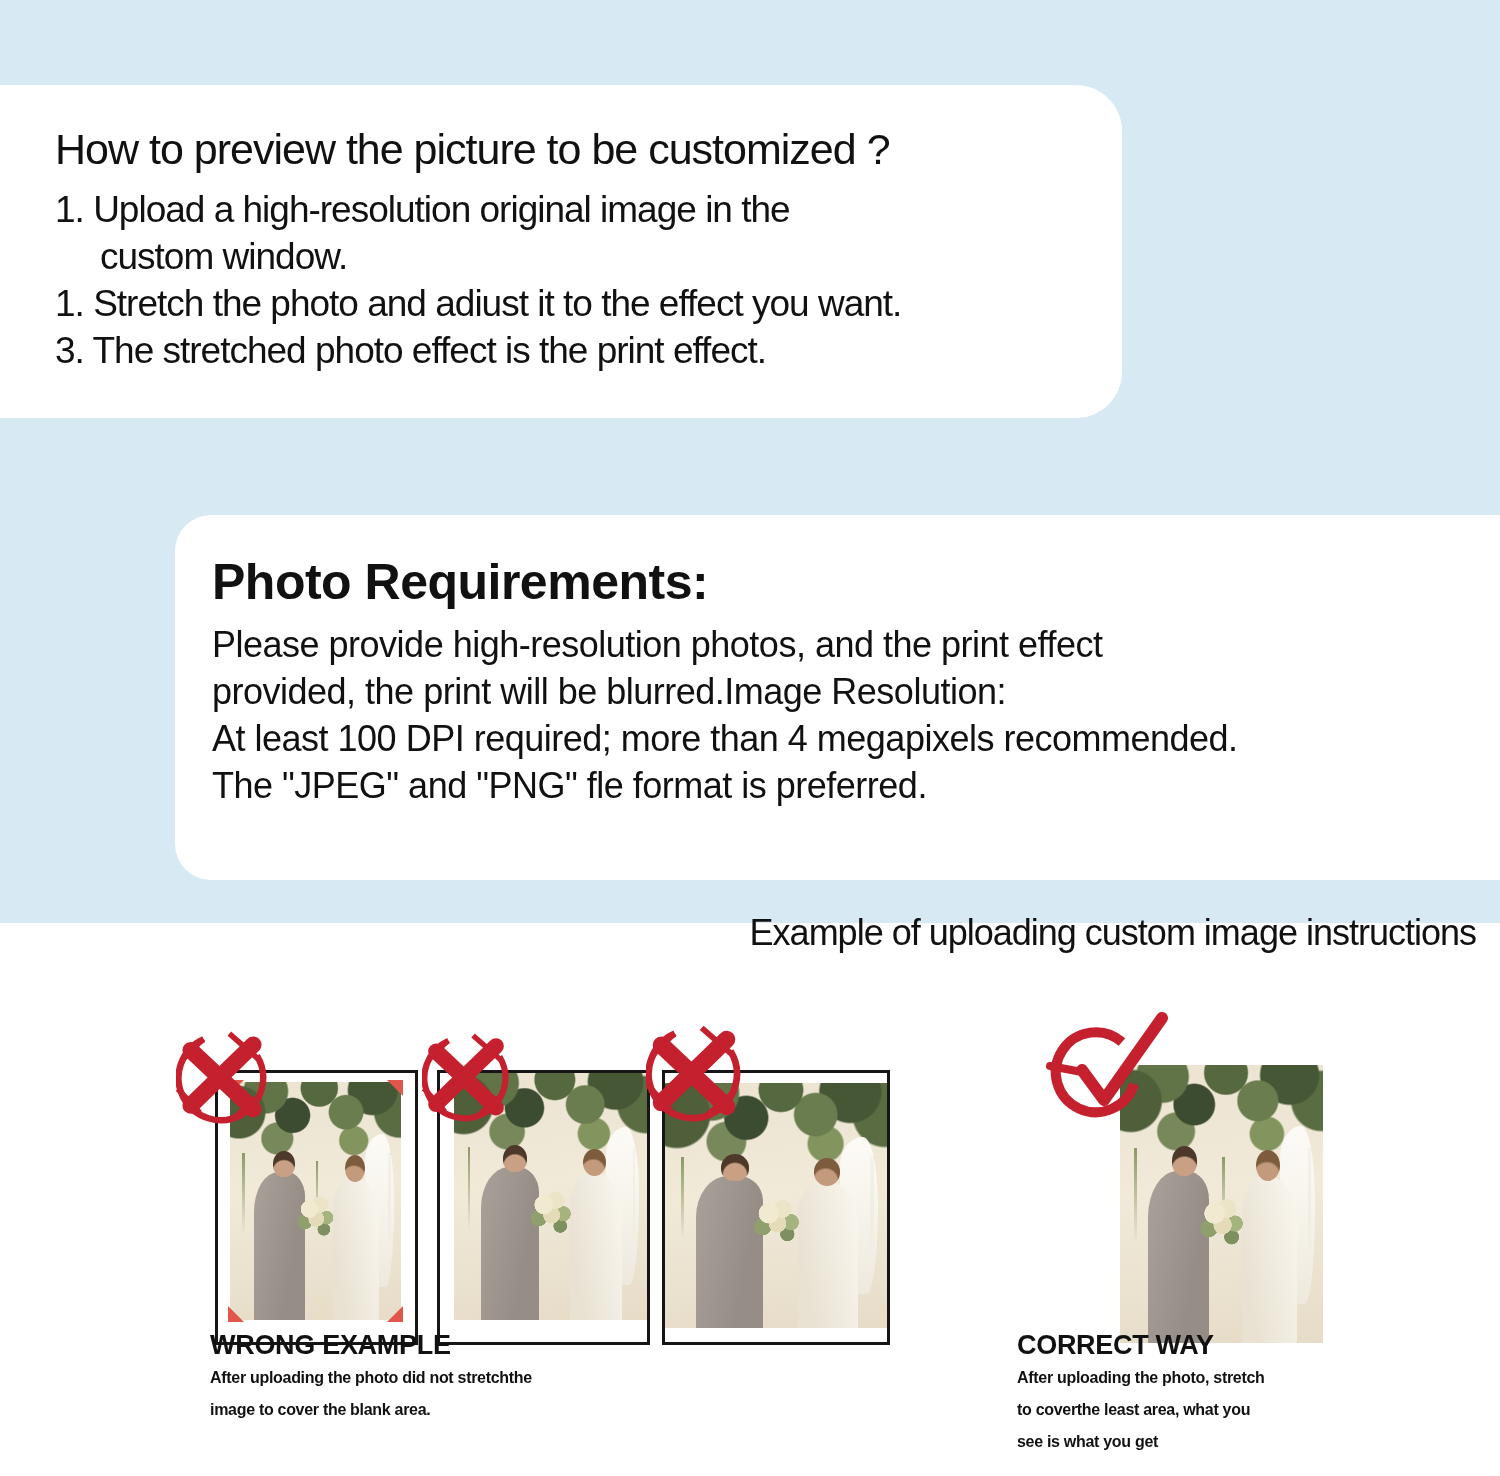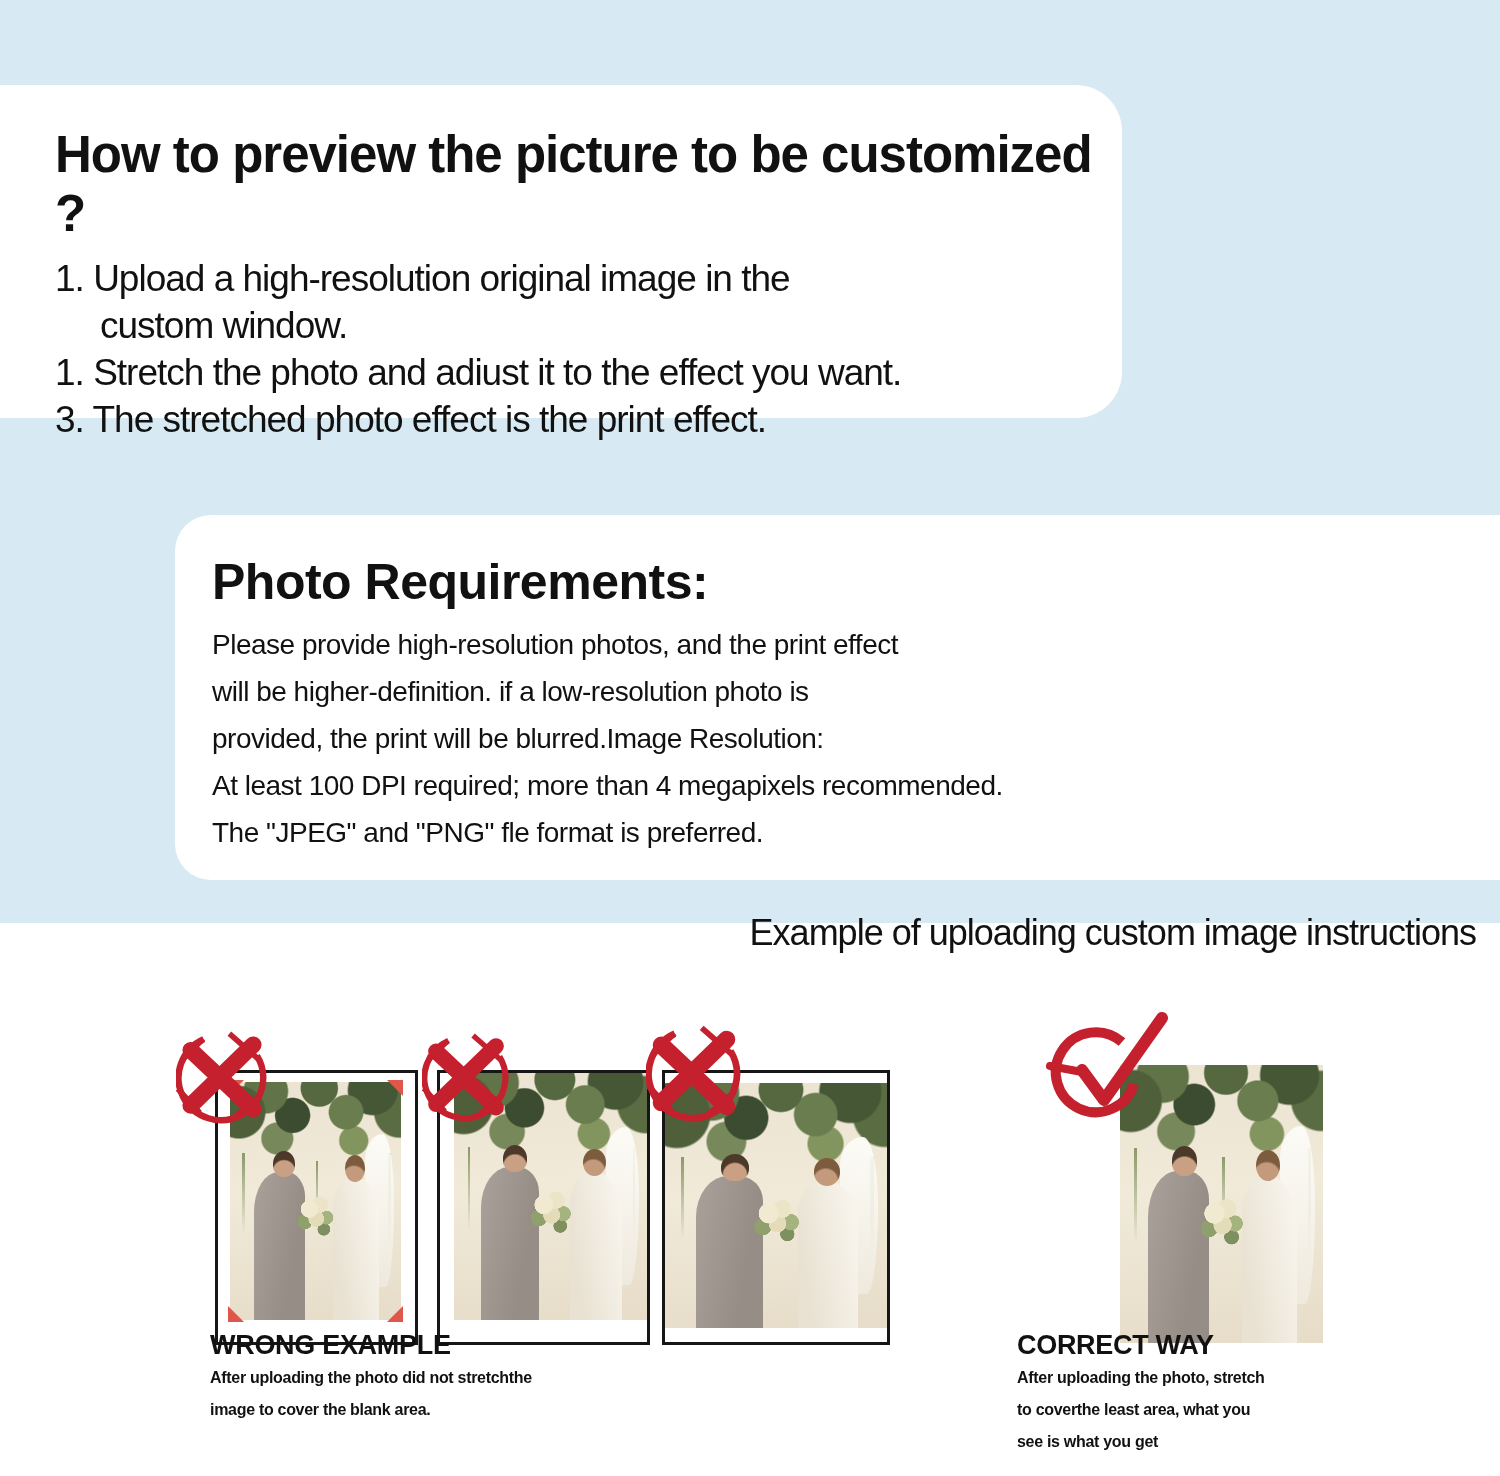--- a/index.html
+++ b/index.html
@@ -8,25 +8,25 @@
     position:relative;width:1500px;height:1476px;overflow:hidden;
     background:#ffffff;color:#111;
     font-family:"Liberation Sans", sans-serif;
   }
   .blue-bg{position:absolute;left:0;top:0;width:1500px;height:923px;background:#d7e9f2;}
 
   
   .card{position:absolute;background:#ffffff;}
   .card-howto{left:0;top:85px;width:1122px;height:333px;border-radius:0 46px 46px 0;padding:40px 30px 0 55px;}
   .card-req{left:175px;top:515px;width:1325px;height:365px;border-radius:36px 0 0 36px;padding:38px 20px 0 37px;}
-  .card h1{margin:0 0 12px 0;font-size:51px;font-weight:700;letter-spacing:-1px;}
+  .card h1{margin:0 0 12px 0;font-size:43px;font-weight:400;letter-spacing:-1px;}
   .card h2{margin:0 0 10px 0;font-size:50px;font-weight:700;letter-spacing:-0.5px;}
   .line{font-size:37px;line-height:47px;letter-spacing:-1px;white-space:nowrap;}
   .line.indent{padding-left:45px;}
-  .card-req .line{font-size:28px;line-height:47px;letter-spacing:-0.5px;}
+  .card-req .line{font-size:36px;line-height:47px;letter-spacing:-0.5px;}
 
   
   .examples-heading{
     position:absolute;top:912px;right:24px;margin:0;
     font-size:36px;font-weight:400;letter-spacing:-1px;white-space:nowrap;
   }
   .frame{position:absolute;border:3px solid #161616;background:#ffffff;}
   .frame-1{left:215px;top:1070px;width:203px;height:275px;}
   .frame-2{left:437px;top:1070px;width:213px;height:275px;}
   .frame-3{left:662px;top:1070px;width:228px;height:275px;}
@@ -109,21 +109,20 @@
     <h1>How to preview the picture to be customized ?</h1>
     <div class="line">1. Upload a high-resolution original image in the</div>
     <div class="line indent">custom window.</div>
     <div class="line">1. Stretch the photo and adiust it to the effect you want.</div>
     <div class="line">3. The stretched photo effect is the print effect.</div>
   </section>
 
   <section class="card card-req">
     <h2>Photo Requirements:</h2>
     <div class="line">Please provide high-resolution photos, and the print effect</div>
-    <div class="line">will be higher-definition. if a low-resolution photo is</div>
     <div class="line">provided, the print will be blurred.Image Resolution:</div>
     <div class="line">At least 100 DPI required; more than 4 megapixels recommended.</div>
     <div class="line">The "JPEG" and "PNG" fle format is preferred.</div>
   </section>
 
   <h3 class="examples-heading">Example of uploading custom image instructions</h3>
 
   <div class="frame frame-1">
     <div class="inner-1">
       <div class="photo-art">

